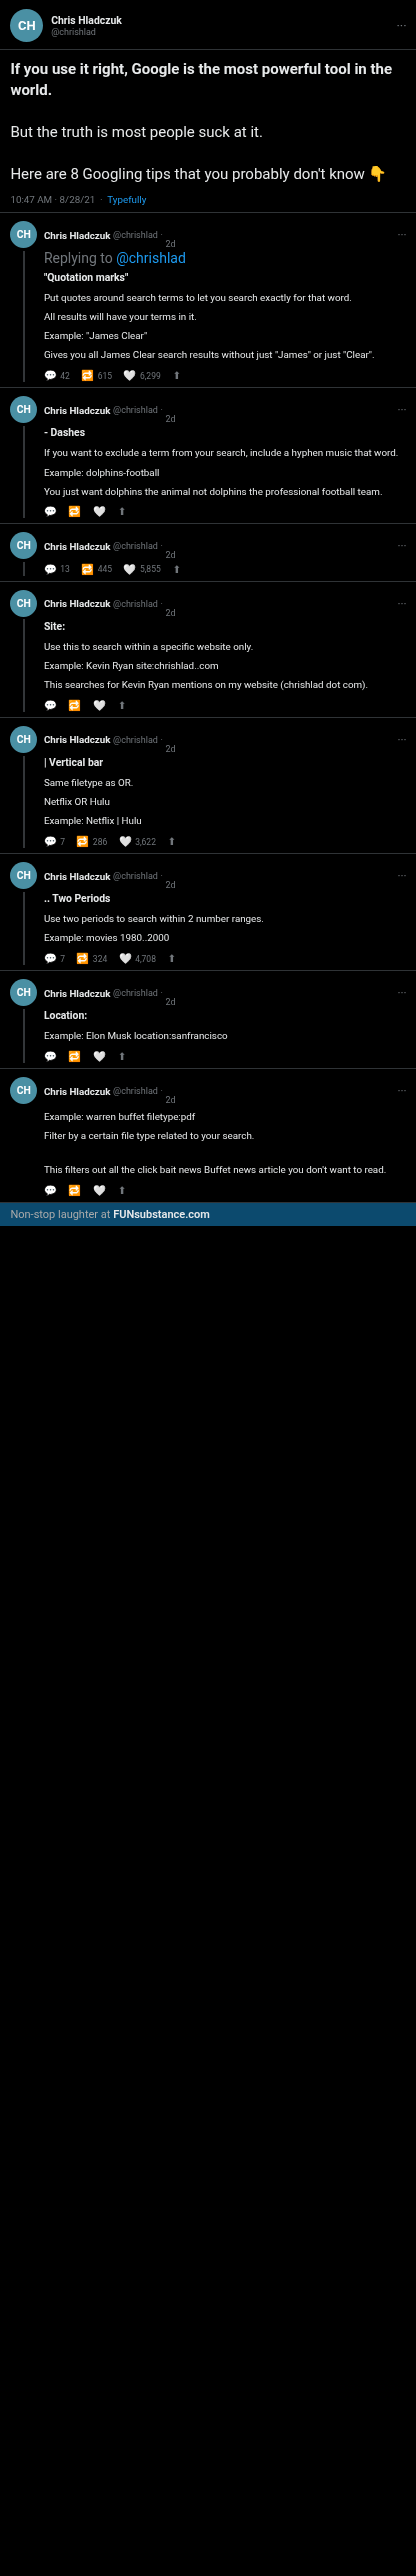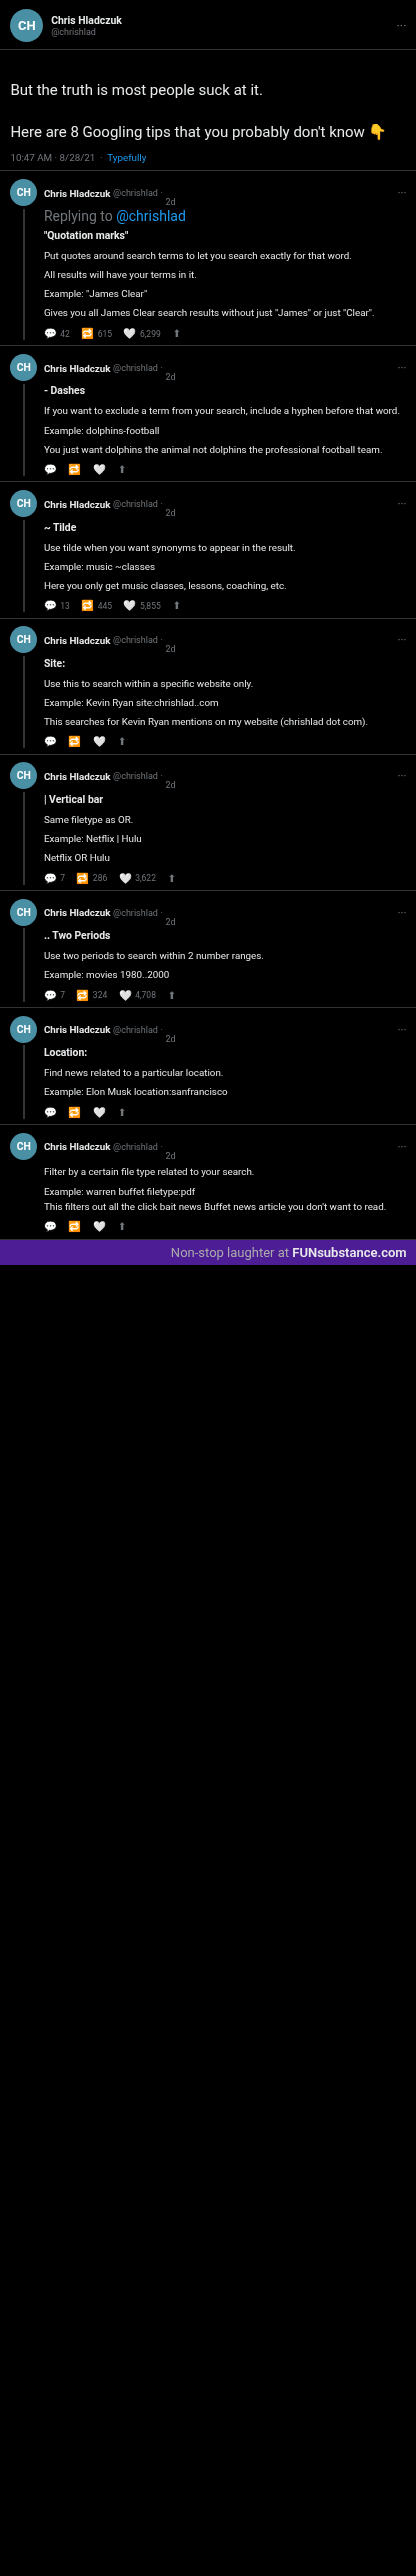--- a/index.html
+++ b/index.html
@@ -186,24 +186,24 @@
       color: #71767b;
       font-size: 8.5px;
       cursor: pointer;
     }
     .action-icon {
       font-size: 10.4px;
     }
 
     
     .footer-bar {
-      background: #4c1d95;
+      background: #0c4a6e;
       padding: 5.2px 10.4px;
-      text-align: right;
-      font-size: 13px;
+      text-align: left;
+      font-size: 11px;
       color: #aaa;
     }
     .footer-bar span.site-name {
       color: #e7e9ea;
       font-weight: 600;
     }
   </style>
 </head>
 <body>
 
@@ -215,20 +215,21 @@
     <div>
       <div class="header-name">Chris Hladczuk</div>
       <div class="header-handle">@chrishlad</div>
     </div>
   </div>
   <div class="more-icon">···</div>
 </div>
 
 <div class="main-tweet">
   <div class="main-tweet-text">
+    <div class="bold-line">If you use it right, Google is the most powerful tool in the world.</div>
     <br>
     <div>But the truth is most people suck at it.</div>
     <br>
     <div>Here are 8 Googling tips that you probably don't know 👇</div>
   </div>
   <div class="tweet-timestamp">
     <span>10:47 AM · 8/28/21</span>
     &nbsp;·&nbsp;
     <span class="typefully">Typefully</span>
   </div>
@@ -289,21 +290,21 @@
           <div class="tweet-meta">
             <span class="tweet-name">Chris Hladczuk</span>
             <span class="tweet-handle">@chrishlad</span>
             <span class="tweet-dot">·</span>
             <span class="tweet-time">2d</span>
           </div>
           <span class="tweet-more">···</span>
         </div>
         <div class="tweet-body">
           <div class="tip-title">- Dashes</div>
-          <p style="margin-top: 3.9px;">If you want to exclude a term from your search, include a hyphen before that word.</p>
+          <p style="margin-top: 3.9px;">If you want to exclude a term from your search, include a hyphen music that word.</p>
           <p style="margin-top: 3.9px;">Example: dolphins-football</p>
           <p style="margin-top: 3.9px;">You just want dolphins the animal not dolphins the professional football team.</p>
         </div>
         <div class="tweet-actions">
           <div class="action-btn">
             <span class="action-icon">💬</span>
           </div>
           <div class="action-btn">
             <span class="action-icon">🔁</span>
           </div>
@@ -323,26 +324,20 @@
       </div>
       <div class="tweet-right">
         <div class="tweet-header">
           <div class="tweet-meta">
             <span class="tweet-name">Chris Hladczuk</span>
             <span class="tweet-handle">@chrishlad</span>
             <span class="tweet-dot">·</span>
             <span class="tweet-time">2d</span>
           </div>
           <span class="tweet-more">···</span>
-        </div>
-        <div class="tweet-body">
-          <div class="tip-title">~ Tilde</div>
-          <p style="margin-top: 3.9px;">Use tilde when you want synonyms to appear in the result.</p>
-          <p style="margin-top: 3.9px;">Example: music ~classes</p>
-          <p style="margin-top: 3.9px;">Here you only get music classes, lessons, coaching, etc.</p>
         </div>
         <div class="tweet-actions">
           <div class="action-btn">
             <span class="action-icon">💬</span>
             <span>13</span>
           </div>
           <div class="action-btn">
             <span class="action-icon">🔁</span>
             <span>445</span>
           </div>
@@ -404,22 +399,22 @@
             <span class="tweet-name">Chris Hladczuk</span>
             <span class="tweet-handle">@chrishlad</span>
             <span class="tweet-dot">·</span>
             <span class="tweet-time">2d</span>
           </div>
           <span class="tweet-more">···</span>
         </div>
         <div class="tweet-body">
           <div class="tip-title">| Vertical bar</div>
           <p style="margin-top: 3.9px;">Same filetype as OR.</p>
+          <p style="margin-top: 3.9px;">Netflix OR Hulu</p>
           <p style="margin-top: 3.9px;">Example: Netflix | Hulu</p>
-          <p style="margin-top: 3.9px;">Netflix OR Hulu</p>
         </div>
         <div class="tweet-actions">
           <div class="action-btn">
             <span class="action-icon">💬</span>
             <span>7</span>
           </div>
           <div class="action-btn">
             <span class="action-icon">🔁</span>
             <span>286</span>
           </div>
@@ -482,21 +477,20 @@
           <div class="tweet-meta">
             <span class="tweet-name">Chris Hladczuk</span>
             <span class="tweet-handle">@chrishlad</span>
             <span class="tweet-dot">·</span>
             <span class="tweet-time">2d</span>
           </div>
           <span class="tweet-more">···</span>
         </div>
         <div class="tweet-body">
           <div class="tip-title">Location:</div>
-          <p style="margin-top: 3.9px;">Find news related to a particular location.</p>
           <p style="margin-top: 3.9px;">Example: Elon Musk location:sanfrancisco</p>
         </div>
         <div class="tweet-actions">
           <div class="action-btn">
             <span class="action-icon">💬</span>
           </div>
           <div class="action-btn">
             <span class="action-icon">🔁</span>
           </div>
           <div class="action-btn">
@@ -516,23 +510,23 @@
         <div class="tweet-header">
           <div class="tweet-meta">
             <span class="tweet-name">Chris Hladczuk</span>
             <span class="tweet-handle">@chrishlad</span>
             <span class="tweet-dot">·</span>
             <span class="tweet-time">2d</span>
           </div>
           <span class="tweet-more">···</span>
         </div>
         <div class="tweet-body">
+          <p style="margin-top: 3.9px;">Example: warren buffet filetype:pdf</p>
           <p style="margin-top: 3.9px;">Filter by a certain file type related to your search.</p>
-          <p style="margin-top: 3.9px;">Example: warren buffet filetype:pdf</p>
-          <p style="margin-top: 0;">This filters out all the click bait news Buffet news article you don't want to read.</p>
+          <p style="margin-top: 19px;">This filters out all the click bait news Buffet news article you don't want to read.</p>
         </div>
         <div class="tweet-actions">
           <div class="action-btn">
             <span class="action-icon">💬</span>
           </div>
           <div class="action-btn">
             <span class="action-icon">🔁</span>
           </div>
           <div class="action-btn">
             <span class="action-icon">🤍</span>

